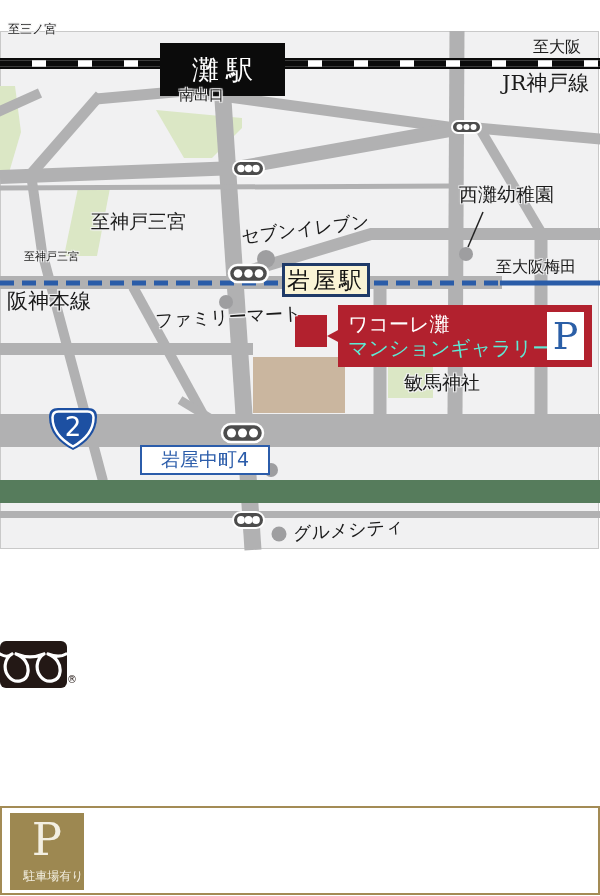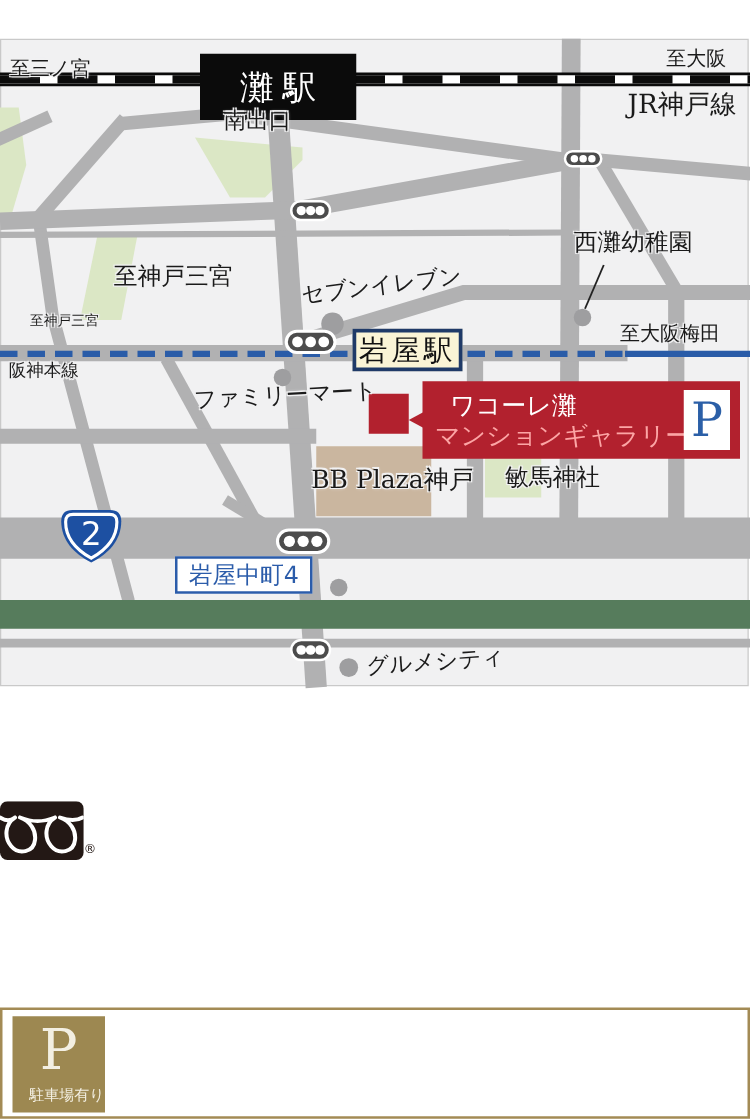--- a/index.html
+++ b/index.html
@@ -9,27 +9,27 @@
   .abs{position:absolute;}
   .lbl{position:absolute;color:#1a1a1a;white-space:nowrap;line-height:1.05;
        text-shadow:-1px -1px 0 #f1f1f2,1px -1px 0 #f1f1f2,-1px 1px 0 #f1f1f2,
                    1px 1px 0 #f1f1f2,0 0 3px #f1f1f2;}
   .station-nada{position:absolute;left:160px;top:43px;width:125px;height:53px;
        background:#0b0b0b;color:#fff;display:flex;align-items:center;justify-content:center;
        font-size:27px;letter-spacing:7px;text-indent:7px;}
   .station-iwaya{position:absolute;left:282px;top:263px;width:88px;height:34px;
        box-sizing:border-box;background:#faf4d6;border:3px solid #1f3a68;color:#111;
        display:flex;align-items:center;justify-content:center;font-size:23px;letter-spacing:3px;}
-  .crossing-box{position:absolute;left:140px;top:445px;width:110px;height:30px;
+  .crossing-box{position:absolute;left:140px;top:445px;width:130px;height:30px;
        box-sizing:border-box;background:#fff;border:2px solid #2b5caa;color:#2b5caa;
        display:flex;align-items:center;justify-content:center;font-size:19px;
        font-family:"DejaVu Sans","Liberation Sans",sans-serif;}
   .banner{position:absolute;left:338px;top:305px;width:254px;height:62px;background:#b2212e;}
-  .banner .t1{position:absolute;left:10px;top:6px;color:#fff;font-size:20px;margin-left:12px;}
-  .banner .t2{position:absolute;left:10px;top:30px;color:#fca5a5;font-size:20px;}
+  .banner .t1{position:absolute;left:10px;top:6px;color:#fff;font-size:20px;}
+  .banner .t2{position:absolute;left:10px;top:30px;color:#5eead4;font-size:20px;}
   .banner .pbox{position:absolute;left:209px;top:7px;width:37px;height:48px;background:#fff;
        display:flex;align-items:center;justify-content:center;}
   .banner .pbox span{color:#2b5fa7;font-size:38px;}
   .parking-wrap{position:absolute;left:0;top:806px;width:600px;height:89px;
        box-sizing:border-box;border:2px solid #a38b55;background:#fff;}
   .parking-sq{position:absolute;left:8px;top:5px;width:74px;height:77px;background:#9d8851;}
   .parking-sq .bigp{position:absolute;left:0;right:0;top:0px;text-align:center;
        color:#f3efe2;font-size:45px;line-height:1.2;}
   .parking-sq .plabel{position:absolute;left:0;right:0;bottom:5px;text-align:center;
        color:#f3efe2;font-size:12px;padding-left:13px;}
@@ -151,32 +151,31 @@
       <span>P</span>
     </div>
   </div>
 
   <svg class="abs" style="left:48px;top:407px" width="50" height="44" viewBox="0 0 50 44">
     <path d="M25,43 C11,36 1,25 1,10 C1,4 4,1 10,1 L40,1 C46,1 49,4 49,10 C49,25 39,36 25,43 Z" fill="#1d50a2"></path>
     <path d="M25,39.5 C13.5,33 4.5,23.5 4.5,10.5 C4.5,6 6.5,4.5 10.5,4.5 L39.5,4.5 C43.5,4.5 45.5,6 45.5,10.5 C45.5,23.5 36.5,33 25,39.5 Z" fill="none" stroke="#fff" stroke-width="2.5"></path>
     <text x="25" y="29" text-anchor="middle" fill="#fff" font-size="26" font-family="DejaVu Sans, Liberation Sans, sans-serif">2</text>
   </svg>
 
-  <div class="lbl" style="left:8px;top:47px;font-size:16px">至三ノ宮</div>
+  <div class="lbl" style="left:8px;top:23px;font-size:12px">至三ノ宮</div>
   <div class="lbl" style="left:533px;top:39px;font-size:16px">至大阪</div>
   <div class="lbl" style="left:502px;top:72px;font-size:21px">JR神戸線</div>
-  <div class="lbl" style="left:179px;top:88px;font-size:18px">南出口</div>
+  <div class="lbl" style="left:179px;top:88px;font-size:15px">南出口</div>
   <div class="lbl" style="left:91px;top:212px;font-size:19px">至神戸三宮</div>
   <div class="lbl" style="left:241px;top:220px;font-size:18px;transform:rotate(-7deg)">セブンイレブン</div>
   <div class="lbl" style="left:459px;top:185px;font-size:19px">西灘幼稚園</div>
   <div class="lbl" style="left:24px;top:251px;font-size:11px">至神戸三宮</div>
   <div class="lbl" style="left:496px;top:259px;font-size:16px">至大阪梅田</div>
-  <div class="lbl" style="left:7px;top:290px;font-size:14px">阪神本線</div>
+  <div class="lbl" style="left:7px;top:290px;font-size:21px">阪神本線</div>
   <div class="lbl" style="left:155px;top:308px;font-size:18px;transform:rotate(-3deg)">ファミリーマート</div>
-  <div class="lbl" style="left:249px;top:373px;font-size:20px">BB Plaza神戸</div>
   <div class="lbl" style="left:404px;top:373px;font-size:19px">敏馬神社</div>
   <div class="lbl" style="left:293px;top:521px;font-size:18px;transform:rotate(-4deg)">グルメシティ</div>
 
   <svg class="abs" style="left:0;top:641px" width="67" height="47" viewBox="0 0 67 47">
     <rect x="0" y="0" width="67" height="47" rx="6" fill="#231815"></rect>
     <path d="M0,13 C5,16 8,16 12,13
              M12,13 C4,18 3,29 9,36 C15,43 27,41 28,31 C29,23 24,16 16,13
              M16,13 C26,17 34,17 44,13
              M44,13 C36,18 35,29 41,36 C47,43 59,41 60,31 C61,23 56,16 48,13
              M48,13 C56,16 61,16 66,13" fill="none" stroke="#fff" stroke-width="3.2" stroke-linecap="round"></path>

